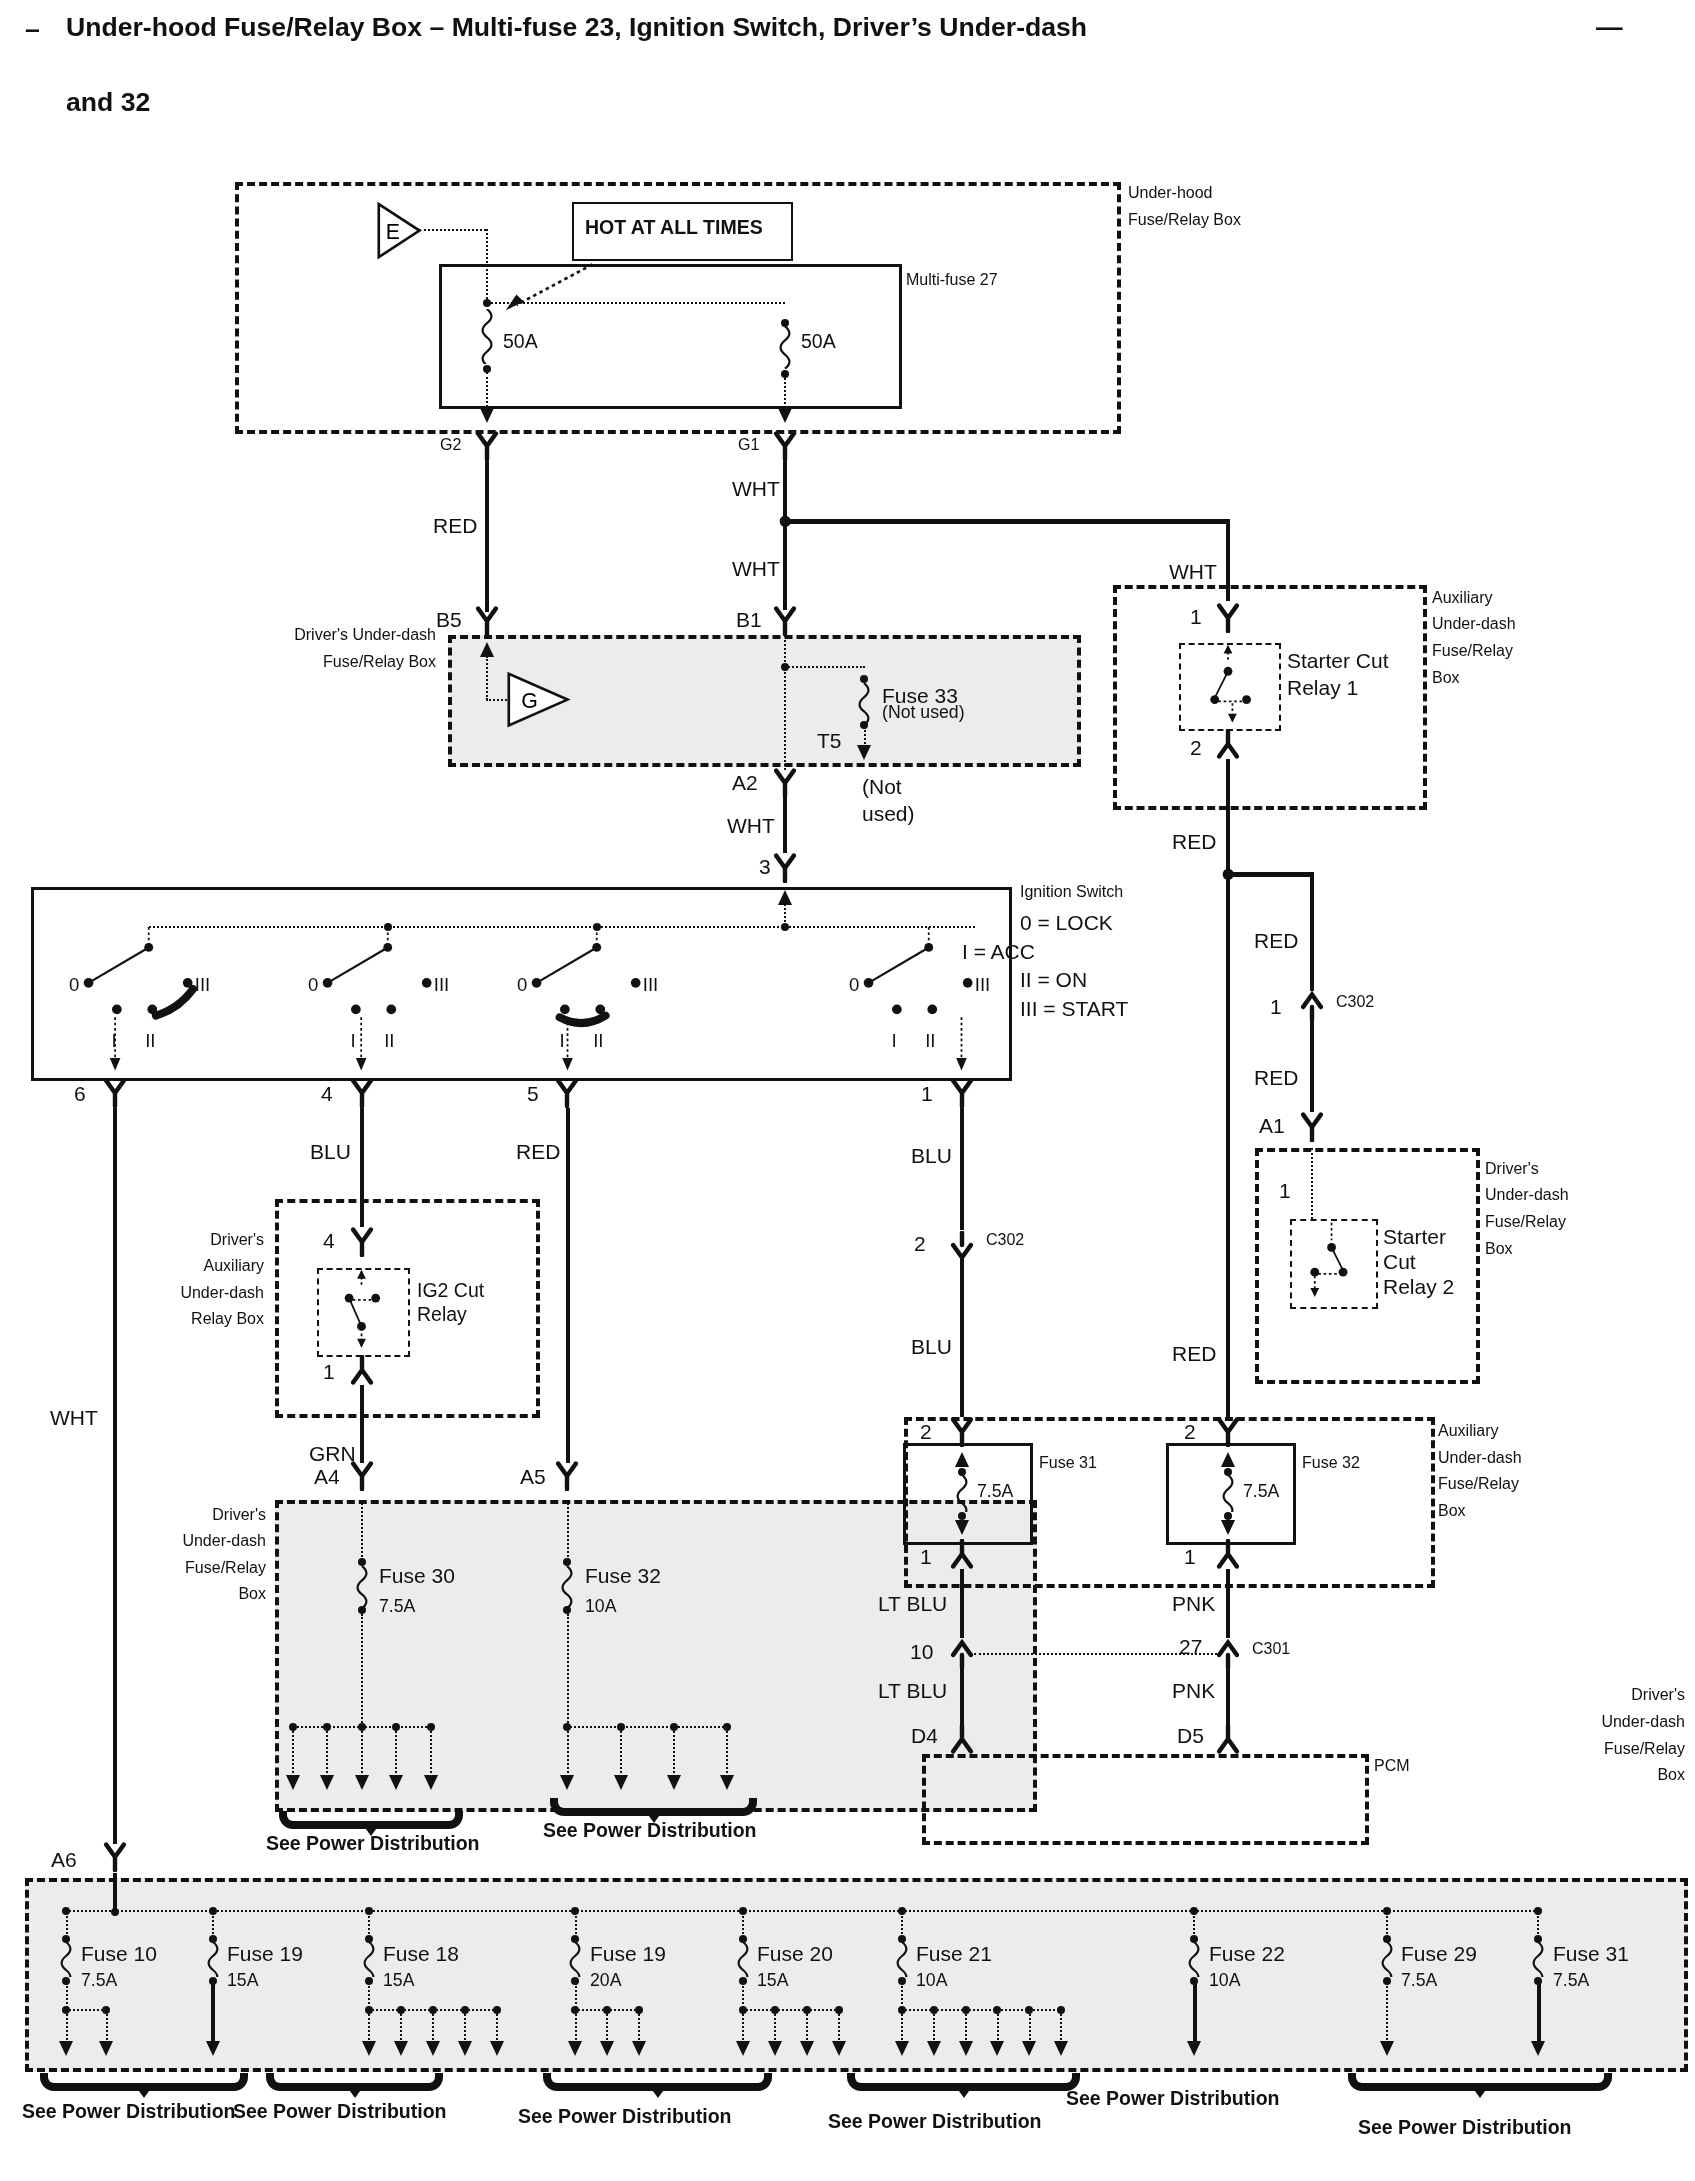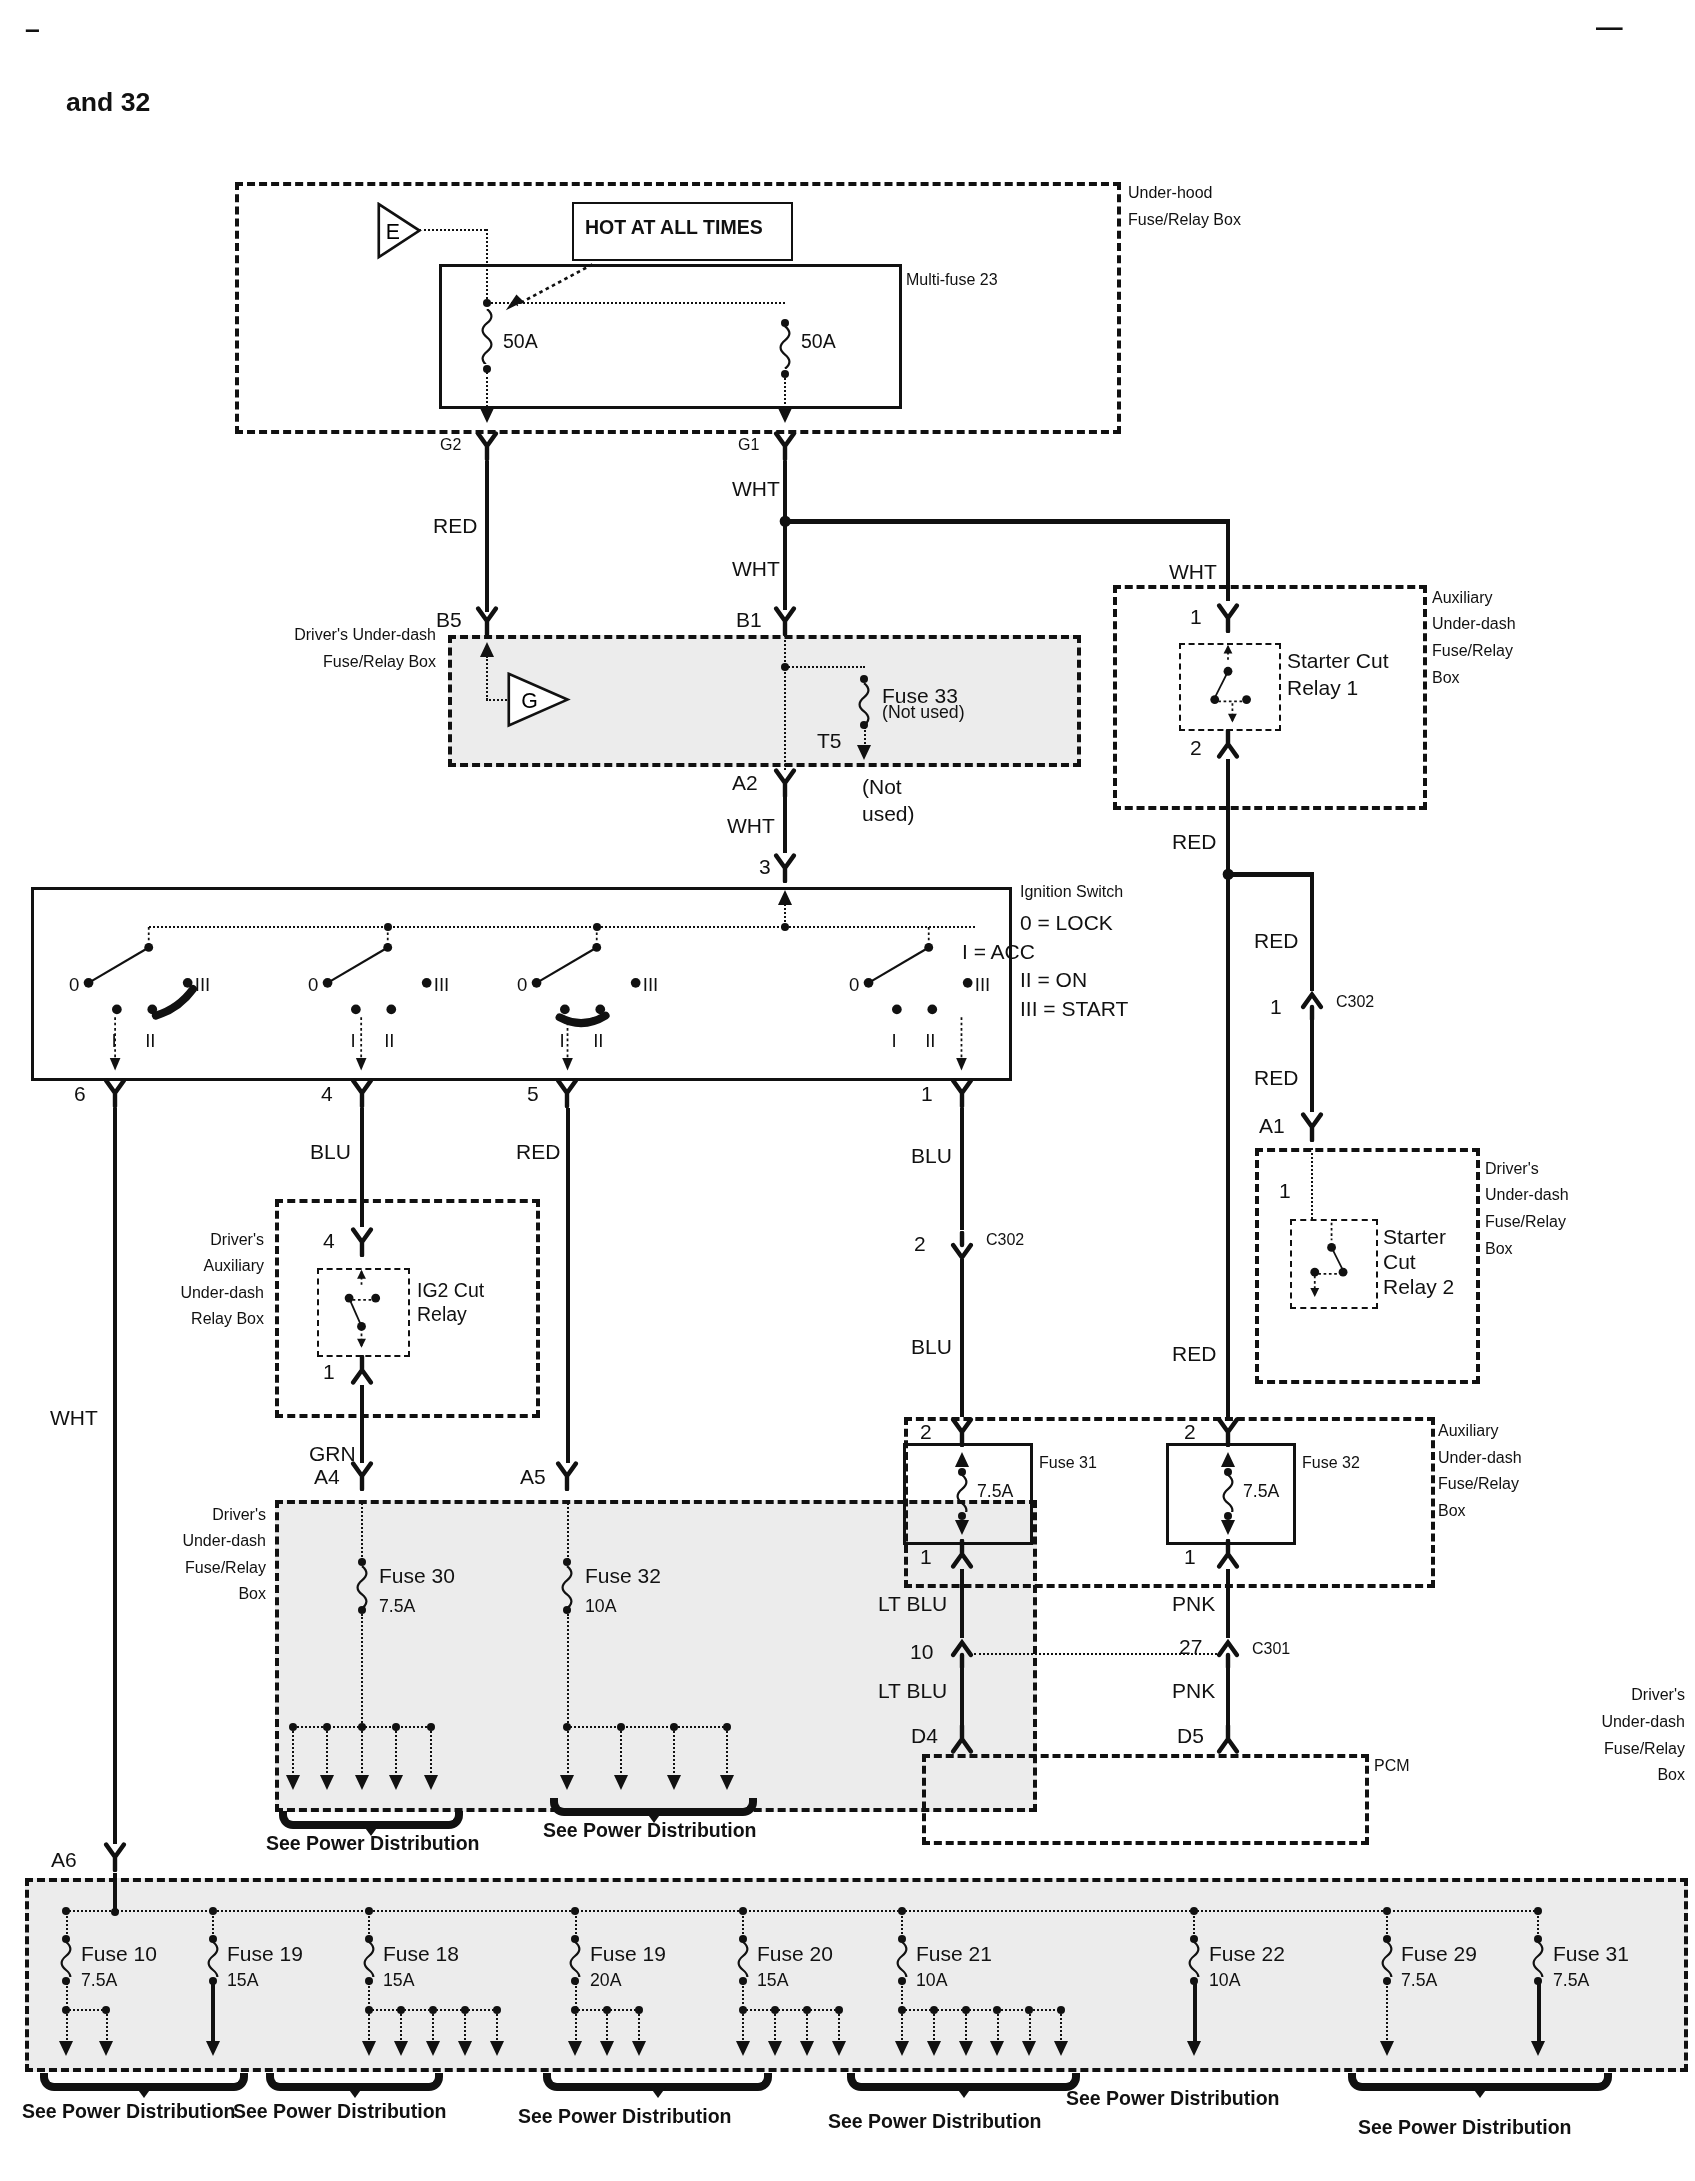--- a/index.html
+++ b/index.html
@@ -22,20 +22,21 @@
   .brace{position:absolute;height:9.8px;border-left:8px solid #111;border-right:8px solid #111;border-bottom:8px solid #111;border-radius:0 0 14px 14px}
   .brace:after{content:"";position:absolute;left:50%;bottom:-15px;transform:translateX(-50%);
     border-left:8.9px solid transparent;border-right:8.9px solid transparent;border-top:11.5px solid #111}
 </style>
 </head>
 <body>
 
 <div id="diagram">
 
   <div class="lbl b" style="left:25px;top:14px;font-size:26.6px">–</div>
+  <div class="lbl b" style="left:66px;top:12.4px;font-size:26.6px">Under-hood Fuse/Relay Box – Multi-fuse 23, Ignition Switch, Driver’s Under-dash</div>
   <div class="lbl b" style="left:1596px;top:12.4px;font-size:26.6px">—</div>
   <div class="lbl b" style="left:66px;top:87px;font-size:26.6px">and 32</div>
 
   <div class="dashbox" style="left:235px;top:182px;width:878px;height:244px"></div>
   <div class="solidbox" style="left:439px;top:264px;width:457px;height:139px"></div>
   <div class="solidbox" style="left:572px;top:202px;width:217px;height:55px;border-width:2.7px"></div>
   <div class="dashbox fill" style="left:448px;top:635px;width:625px;height:124px"></div>
   <div class="dashbox" style="left:1113px;top:585px;width:306px;height:217px"></div>
   <div class="dashbox" style="left:1179px;top:643px;width:98px;height:84px;border-width:2.7px"></div>
   <div class="solidbox" style="left:31px;top:887px;width:975px;height:188px"></div>
@@ -45,21 +46,21 @@
   <div class="dashbox" style="left:317px;top:1268px;width:89px;height:85px;border-width:2.7px"></div>
   <div class="dashbox fill" style="left:275px;top:1500px;width:754px;height:304px"></div>
   <div class="dashbox" style="left:904px;top:1417px;width:523px;height:163px"></div>
   <div class="solidbox" style="left:903px;top:1443px;width:124px;height:96px"></div>
   <div class="solidbox" style="left:1166px;top:1443px;width:124px;height:96px"></div>
   <div class="dashbox" style="left:922px;top:1754px;width:439px;height:83px"></div>
   <div class="dashbox fill" style="left:25px;top:1878px;width:1655px;height:186px"></div>
 
   <div class="lbl lg" style="left:1128px;top:184px">Under-hood</div>
   <div class="lbl lg" style="left:1128px;top:211px">Fuse/Relay Box</div>
-  <div class="lbl lg" style="left:906px;top:271px">Multi-fuse 23</div>
+  <div class="lbl lg" style="left:906px;top:271px">Multi-fuse 27</div>
 
   <svg style="position:absolute;left:377px;top:202px" width="46" height="59" viewBox="0 0 52 66">
     <polygon points="2,2 2,62 48,32" fill="#fff" stroke="#111" stroke-width="3"></polygon>
     <text x="10" y="41" font-size="24" font-family="Liberation Sans">E</text>
   </svg>
   <div class="lbl md b" style="left:585px;top:216px">HOT AT ALL TIMES</div>
   <svg style="position:absolute;left:497px;top:259px" width="106" height="62" viewBox="0 0 120 70">
     <line x1="108" y1="6" x2="22" y2="52" stroke="#111" stroke-width="3" stroke-dasharray="4 4"></line>
     <polygon points="10,58 30,48 22,40" fill="#111"></polygon>
   </svg>

